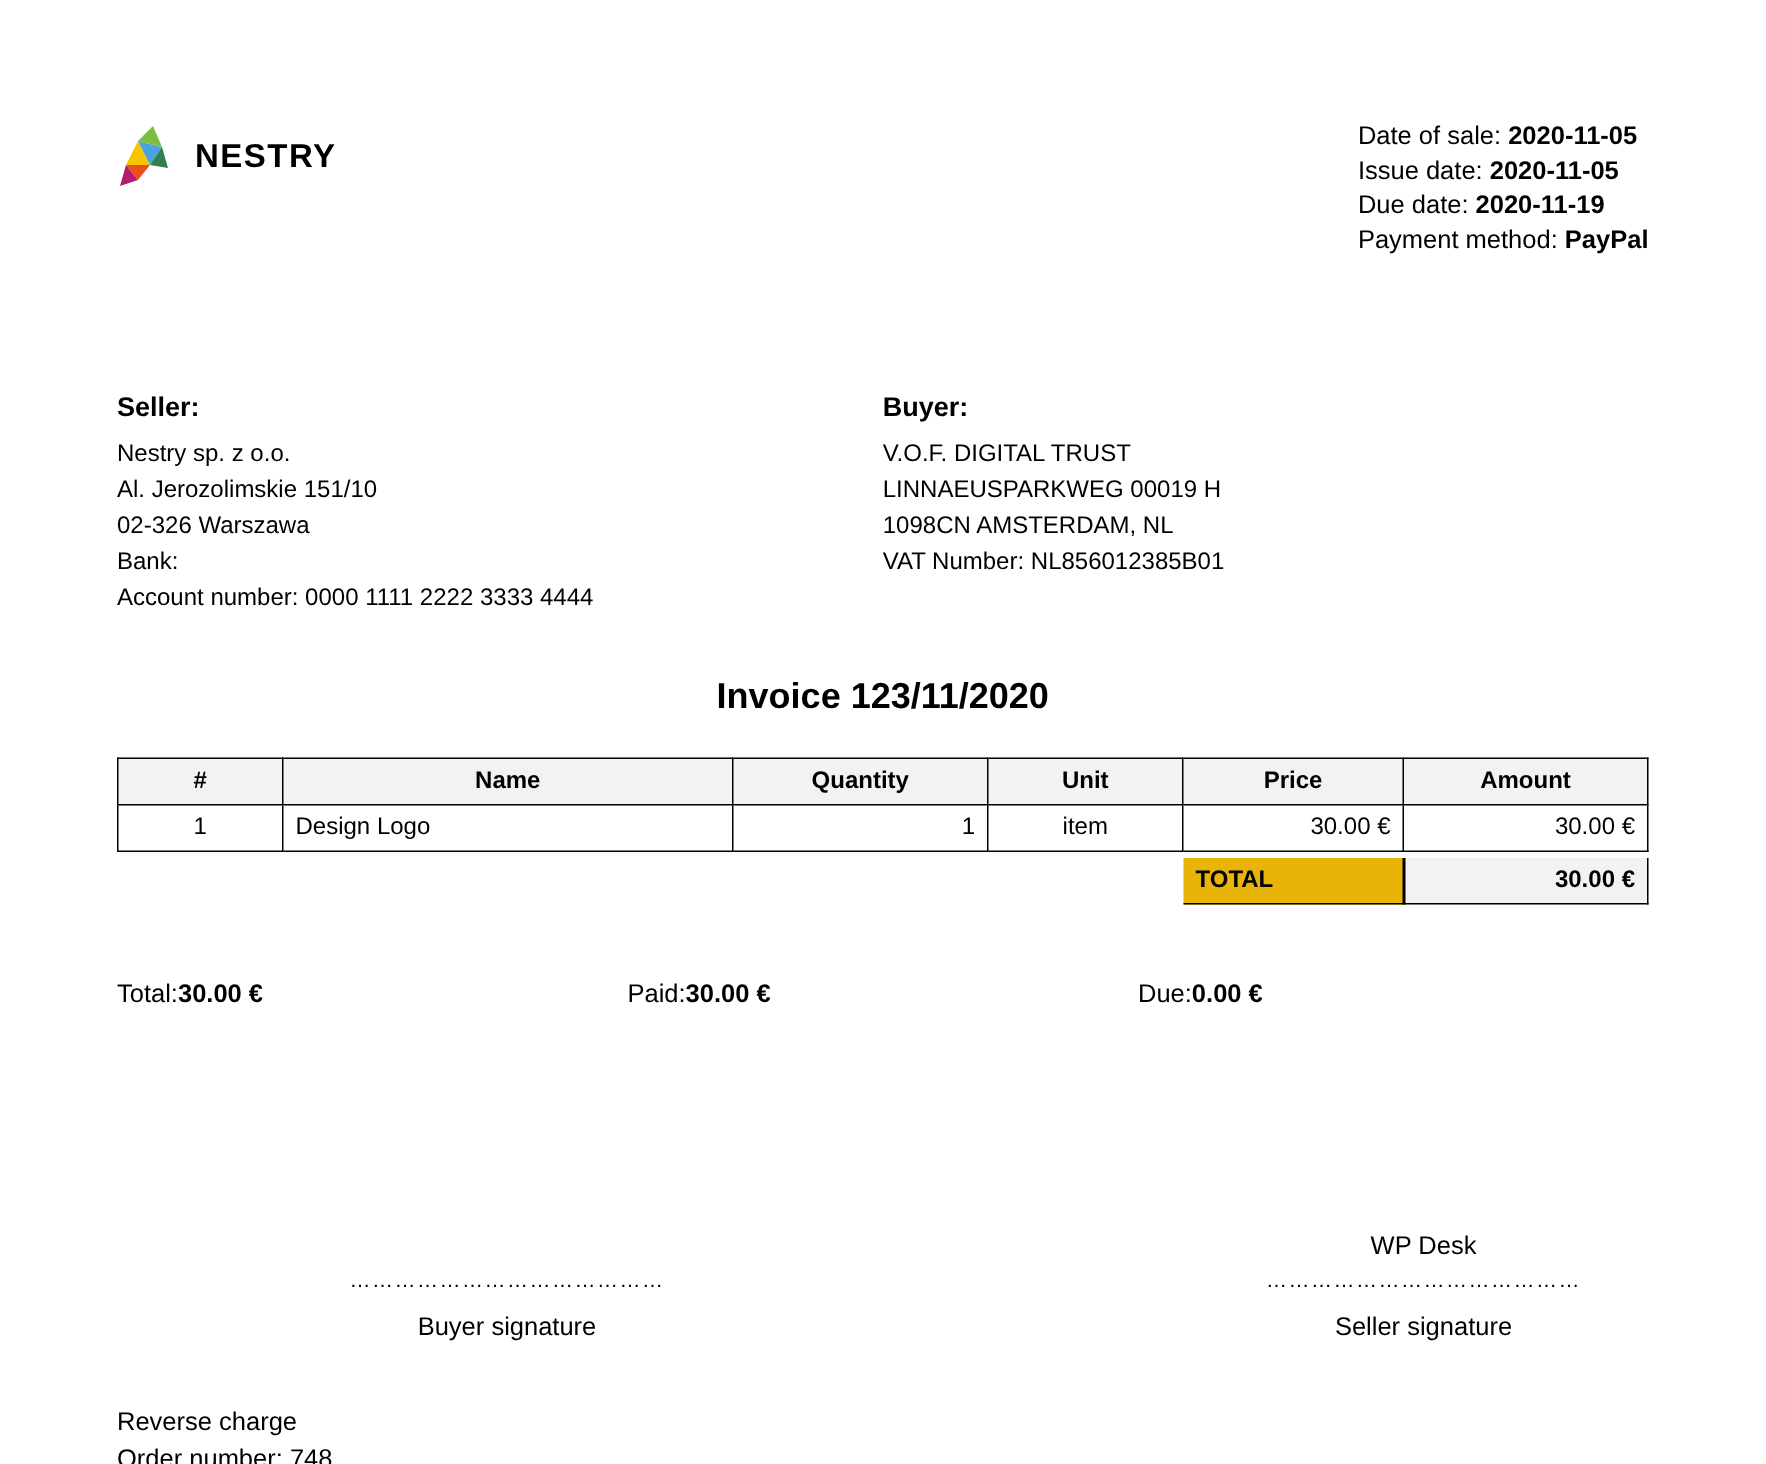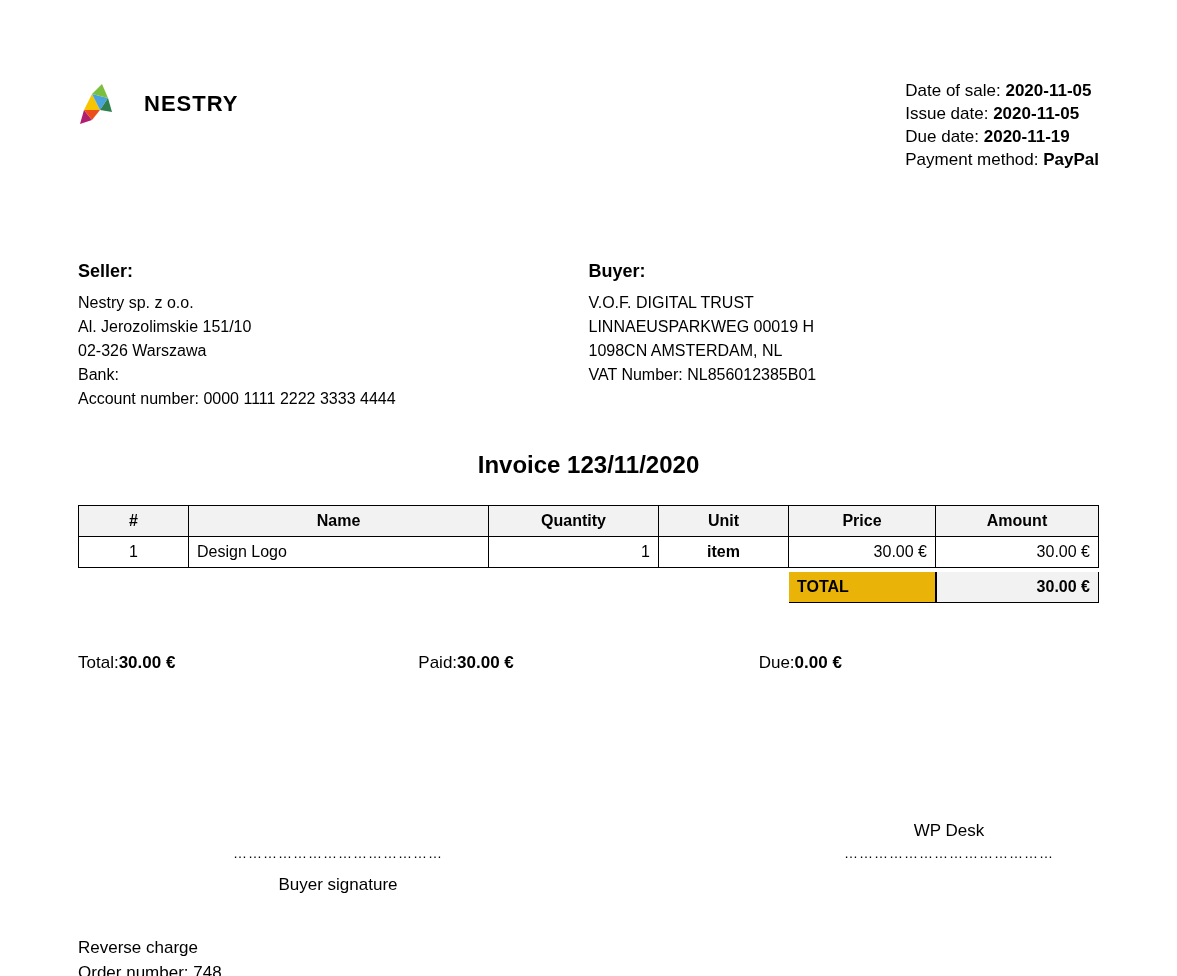--- a/index.html
+++ b/index.html
@@ -15,21 +15,21 @@
     }
     .header-row {
       display: flex;
       justify-content: space-between;
       align-items: flex-start;
       margin-bottom: 70px;
     }
     .logo-block {
       display: flex;
       align-items: center;
-      gap: 22px;
+      gap: 8px;
     }
     .logo-icon svg { display: block; }
     .logo-text {
       font-weight: 700;
       font-size: 22px;
       letter-spacing: 1px;
     }
     .meta-block {
       text-align: left;
       font-size: 17px;
@@ -71,21 +71,21 @@
       font-size: 16px;
     }
     table.items th {
       background: #f2f2f2;
       font-weight: 700;
       text-align: center;
     }
     table.items td { text-align: left; }
     table.items td.num { text-align: center; }
     table.items td.qty { text-align: right; padding-right: 8px;}
-    table.items td.unit { text-align: center; font-weight: bold; }
+    table.items td.unit { text-align: center; }
     table.items td.price, table.items td.amount { text-align: right; }
     .total-row {
       display: flex;
       justify-content: flex-end;
       width: 100%;
     }
     .total-row .tlabel, .total-row .tval {
       border: 1px solid #000;
       border-top: none;
       padding: 6px 8px;
@@ -215,19 +215,20 @@
 
 <div class="sign-row">
   <div class="sign-block" style="margin-left:110px;">
     <div class="sign-name">&nbsp;</div>
     <div class="sign-dots">……………………………………</div>
     <div>Buyer signature</div>
   </div>
   <div class="sign-block" style="margin-right:0;">
     <div class="sign-name">WP Desk</div>
     <div class="sign-dots">……………………………………</div>
+    <div>Seller signature</div>
   </div>
 </div>
 
 <div class="footer-notes">
   <div>Reverse charge</div>
   <div>Order number: 748</div>
 </div>
 
 </body></html>

